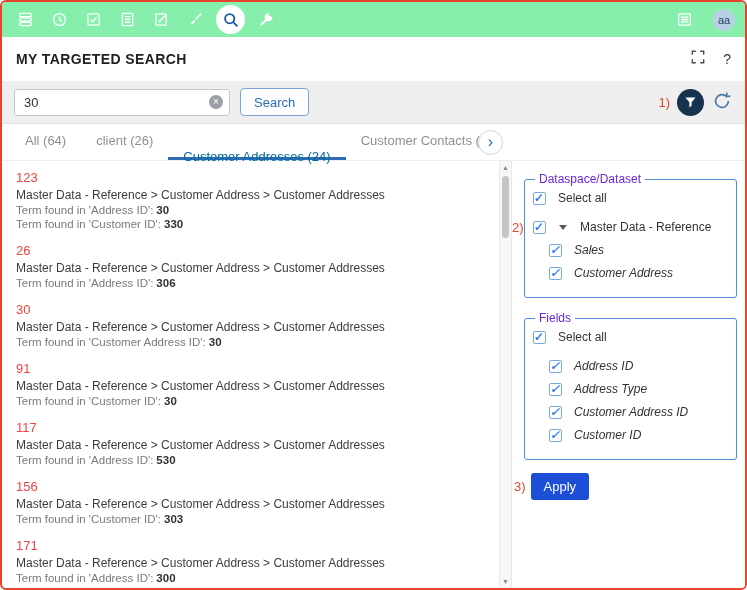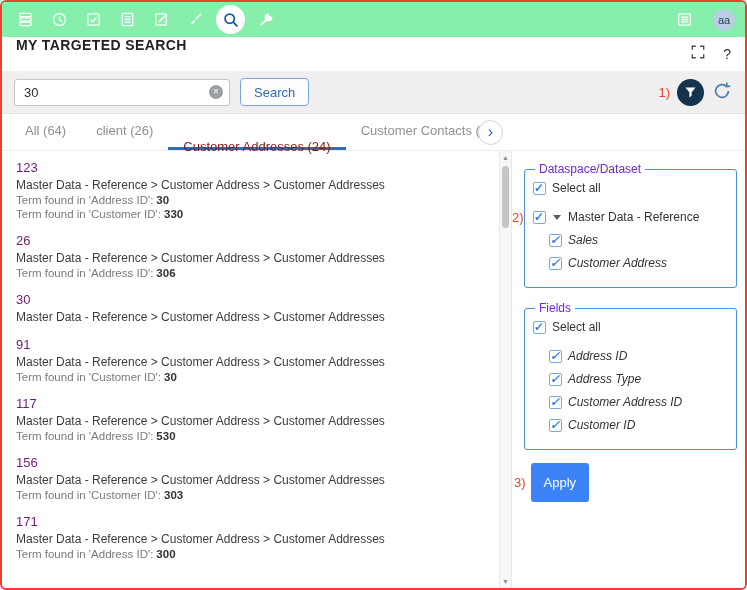--- a/index.html
+++ b/index.html
@@ -12,21 +12,21 @@
   
   .topbar { height:35px; flex:none; background:#86efac; display:flex; align-items:center; padding:0 10px 0 6px; }
   .tb-icon { width:26px; height:26px; margin:0 4px; display:flex; align-items:center; justify-content:center; cursor:pointer; }
   .tb-search { width:29px; height:29px; flex:none; border-radius:50%; background:#fff; display:flex;
                align-items:center; justify-content:center; margin:0 4px; cursor:pointer; }
   .topbar-right { margin-left:auto; display:flex; align-items:center; gap:12px; }
   .avatar { width:22px; height:22px; border-radius:50%; background:#b9cfe4; color:#27425e;
             font-size:11px; display:flex; align-items:center; justify-content:center; cursor:pointer; }
 
   
-  .titlebar { height:34px; flex:none; display:flex; padding:0 14px; background:#fff; }
+  .titlebar { height:44px; flex:none; display:flex; align-items:center; padding:0 14px; background:#fff; }
   .page-title { font-size:14px; font-weight:700; color:#222; letter-spacing:.4px; }
   .titlebar-right { margin-left:auto; display:flex; align-items:center; gap:18px; }
   .help-btn { font-size:14px; color:#333; cursor:pointer; }
 
   
   .searchbar { height:43px; flex:none; background:#efefef; display:flex; align-items:center;
                padding:0 12px; border-bottom:1px solid #e4e4e4; }
   .input-wrap { position:relative; }
   .search-input { width:216px; height:27px; border:1px solid #c6c6c6; border-radius:3px;
                   padding:0 26px 0 9px; font-size:13px; color:#333; font-family:inherit; outline:none; background:#fff; }
@@ -40,64 +40,64 @@
   .annot { color:#e8432e; font-size:13px; flex:none; }
   .filter-btn { width:27px; height:27px; border-radius:50%; background:#16334e; border:none;
                 display:flex; align-items:center; justify-content:center; cursor:pointer; }
   .reset-btn { width:22px; height:22px; background:none; border:none; cursor:pointer; padding:0; }
 
   
   .tabbar { height:37px; flex:none; display:flex; align-items:stretch; padding-left:8px;
             border-bottom:1px solid #ededed; position:relative; background:#fff; }
   .tab { display:flex; align-items:center; padding:0 15px; font-size:13px; color:#909090;
          border-bottom:3px solid transparent; cursor:pointer; white-space:nowrap; }
-  .tab.active { color:#7f1d1d; border-bottom-color:#2e6db4;margin-top:32px; }
+  .tab.active { color:#0369a1; border-bottom-color:#2e6db4;margin-top:32px; }
   .tabs-more { position:absolute; left:476px; top:6px; width:25px; height:25px; border-radius:50%;
                background:#fff; border:1px solid #ccd6e4; color:#2c6db8; font-size:16px; line-height:21px;
                text-align:center; cursor:pointer; }
   .tabs-more::after { content:"›"; }
 
   
   .content { flex:1; min-height:0; display:flex; }
 
   .results { width:497px; flex:none; padding:7px 10px 0 14px; overflow:hidden; }
   .result { margin-bottom:10px; }
-  .result-title { display:inline-block; color:#701a75; font-size:13px; line-height:18px;
+  .result-title { display:inline-block; color:#ef4444; font-size:13px; line-height:18px;
                   cursor:pointer; text-decoration:none; }
   .result-path { font-size:12px; line-height:16px; color:#3c3c3c; }
   .term-line { font-size:11.5px; line-height:14px; color:#7a7a7a; }
   .term-value { color:#333; font-weight:700; margin-left:3px; }
 
   .vscroll { width:13px; flex:none; background:#f7f7f7; border-left:1px solid #e9e9e9;
              border-right:1px solid #e9e9e9; position:relative; display:flex; flex-direction:column;
              align-items:center; justify-content:space-between; padding:2px 0; color:#8a8a8a; }
   .vs-arrow { font-size:7px; line-height:9px; cursor:pointer; }
   .vs-up::after { content:"▲"; }
   .vs-down::after { content:"▼"; }
   .vthumb { position:absolute; top:15px; left:2px; width:7px; height:62px; border-radius:4px;
             background:#c5c5c5; cursor:grab; }
 
   
   .filters { flex:1; padding:11px 8px 0 12px; position:relative; background:#fff; }
   fieldset { border:1px solid #4d8fd6; border-radius:3px; padding:2px 8px 8px 8px; margin-bottom:13px; }
   legend { font-size:12px; color:#6d28d9; padding:0 4px; margin-left:2px; }
-  .row { display:flex; align-items:center; gap:6px; font-size:12px; color:#333; margin:9px 0; position:relative; }
+  .row { display:flex; align-items:center; gap:12px; font-size:12px; color:#333; margin:9px 0; position:relative; }
   .row.select-all { margin:3px 0 15px 0; }
   .indent { margin-left:16px;font-style:italic; }
   .cb { width:13px; height:13px; flex:none; border:1px solid #7aa9dc; border-radius:2px;
         background:#fff; position:relative; cursor:pointer; }
   .cb.checked::after { content:"✓"; position:absolute; left:0; top:-2px; font-size:12px;
                        font-weight:700; color:#2f80ed; }
   .expander { width:0; height:0; flex:none; border-left:4px solid transparent; border-right:4px solid transparent;
               border-top:5px solid #5a5a5a; margin:0 1px; cursor:pointer; }
   .annot-2 { position:absolute; left:-21px; top:0; }
   .apply-row { display:flex; align-items:center; gap:5px; margin-top:2px; }
   .apply-row .annot { margin-left:-10px; }
-  .apply-btn { background:#3b82f6; color:#fff; border:none; border-radius:3px; font-size:13px;
-               font-family:inherit; padding:12px 13px; cursor:pointer;text-align:center; }
+  .apply-btn { background:#1d4ed8; color:#fff; border:none; border-radius:3px; font-size:13px;
+               font-family:inherit; padding:6px 13px; cursor:pointer;text-align:center; }
 </style>
 </head>
 <body>
 
 <div class="frame">
 
   <div class="topbar">
     <div class="tb-icon">
       <svg width="17" height="17" viewBox="0 0 18 18" fill="none" stroke="#fff" stroke-width="1.4">
         <rect x="3" y="2.5" width="12" height="3.4" rx="1"></rect>
@@ -232,20 +232,23 @@
             <div class="term-line">
               <span>Term found in 'Address ID':</span><span class="term-value">306</span>
             </div>
           
         </div>
 
         <div class="result">
           <a class="result-title">30</a>
           <div class="result-path">Master Data - Reference &gt; Customer Address &gt; Customer Addresses</div>
           
+            <div class="term-line">
+              <span>Term found in 'Customer Address ID':</span><span class="term-value">30</span>
+            </div>
           
         </div>
 
         <div class="result">
           <a class="result-title">91</a>
           <div class="result-path">Master Data - Reference &gt; Customer Address &gt; Customer Addresses</div>
           
             <div class="term-line">
               <span>Term found in 'Customer ID':</span><span class="term-value">30</span>
             </div>

